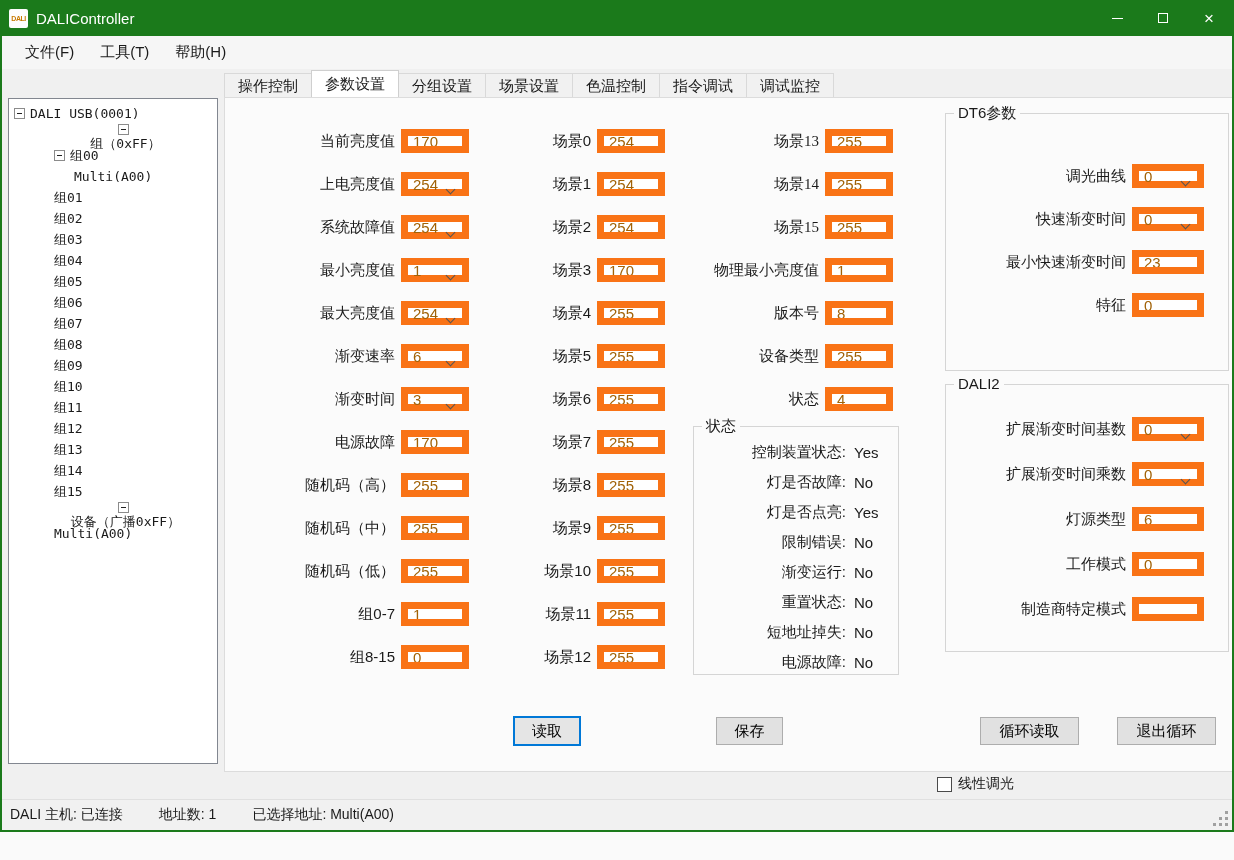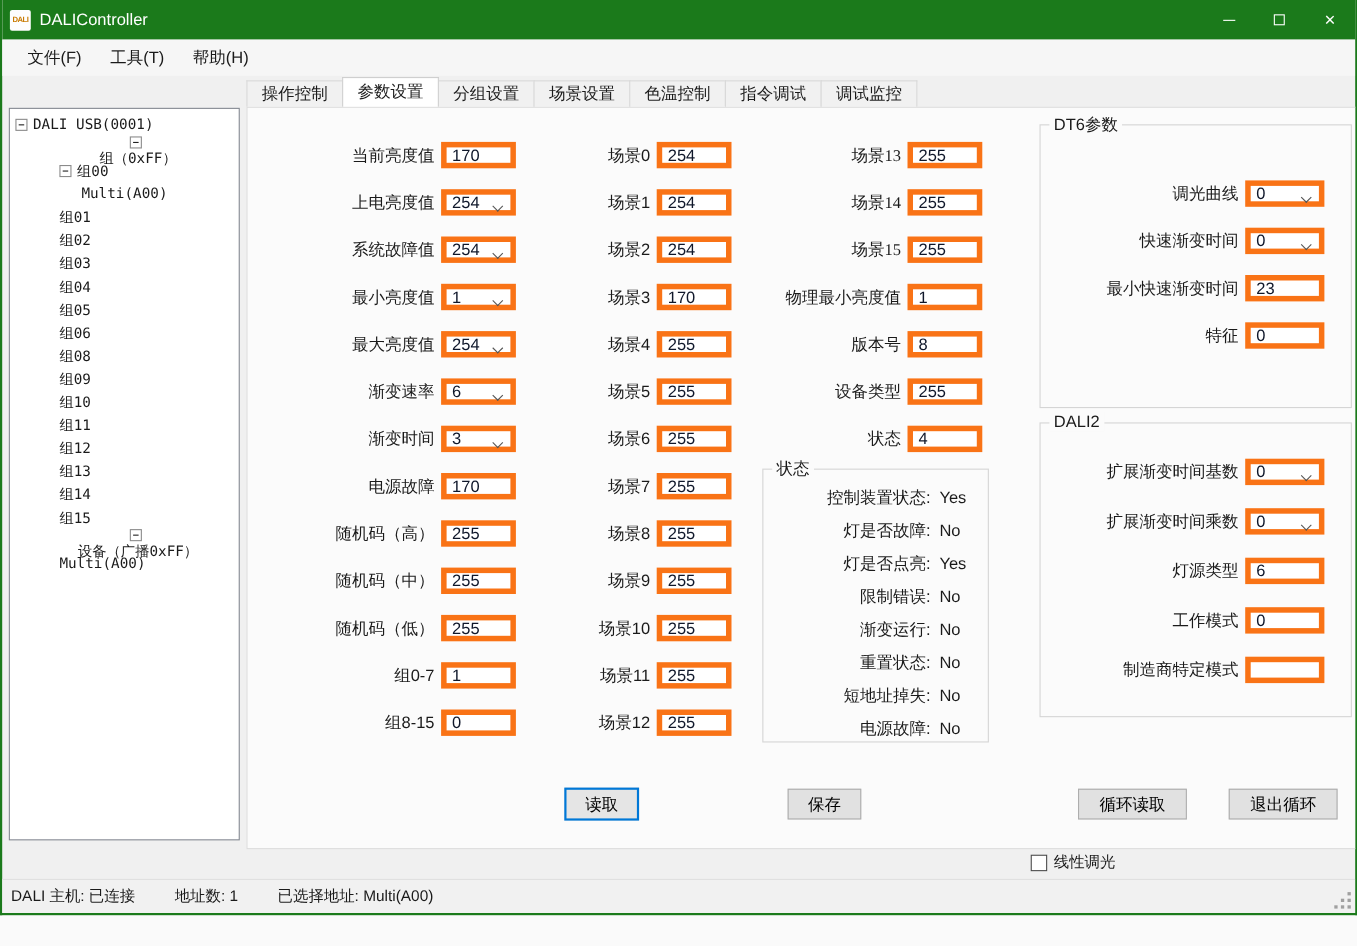--- a/index.html
+++ b/index.html
@@ -37,21 +37,21 @@
 
   
   .panel { position:absolute; left:222px; top:97px; width:1010px; height:675px; background:#fbfbfb; border:1px solid #dcdcdc; z-index:1; }
 
   .col { position:absolute; display:flex; flex-direction:column; gap:19px; }
   .frow { display:flex; align-items:center; height:24px; }
   .flabel { text-align:right; padding-right:6px; font-size:15px; white-space:nowrap; }
   .col1 { left:48px; top:31px; } .col1 .flabel { width:128px; }
   .col2 { left:244px; top:31px; } .col2 .flabel { width:128px; }
   .col3 { left:458px; top:31px; } .col3 .flabel { width:142px;font-family:Liberation Serif, serif; }
-  .tbox, .combo { width:68px; height:24px; background:#fff; border:5px solid #f97316; font-size:15px; font-family:"Liberation Sans","DejaVu Sans",sans-serif; padding-left:5px; color:#0f172a; }
+  .tbox, .combo { width:68px; height:24px; background:#fff; border:7px solid #f97316; font-size:15px; font-family:"Liberation Sans","DejaVu Sans",sans-serif; padding-left:5px; color:#a16207; }
   .combo { position:relative; display:flex; align-items:center; }
   .combo::after { content:""; position:absolute; right:8px; top:7px; width:6px; height:6px; border-right:1px solid #555; border-bottom:1px solid #555; transform:rotate(45deg); }
 
   
   .groupbox { position:absolute; border:1px solid #d5d5d5; background:transparent; }
   .gtitle { position:absolute; top:-10px; left:8px; background:#fbfbfb; padding:0 4px; font-size:15px; }
   .gb-status { left:468px; top:328px; width:206px; height:249px; }
   .status-rows { position:absolute; left:0; top:14px; right:10px; display:flex; flex-direction:column; gap:8px; }
   .srow { display:flex; align-items:center; height:22px; }
   .srow .slabel { width:152px; text-align:right; font-size:15px; white-space:nowrap; }
@@ -166,20 +166,24 @@
       <div class="tree-row" data-depth="2">
 
         <span class="tree-label">组05</span>
       </div>
 
       <div class="tree-row" data-depth="2">
 
         <span class="tree-label">组06</span>
       </div>
 
+      <div class="tree-row" data-depth="2">
+
+        <span class="tree-label">组07</span>
+      </div>
 
       <div class="tree-row" data-depth="2">
 
         <span class="tree-label">组08</span>
       </div>
 
       <div class="tree-row" data-depth="2">
 
         <span class="tree-label">组09</span>
       </div>

